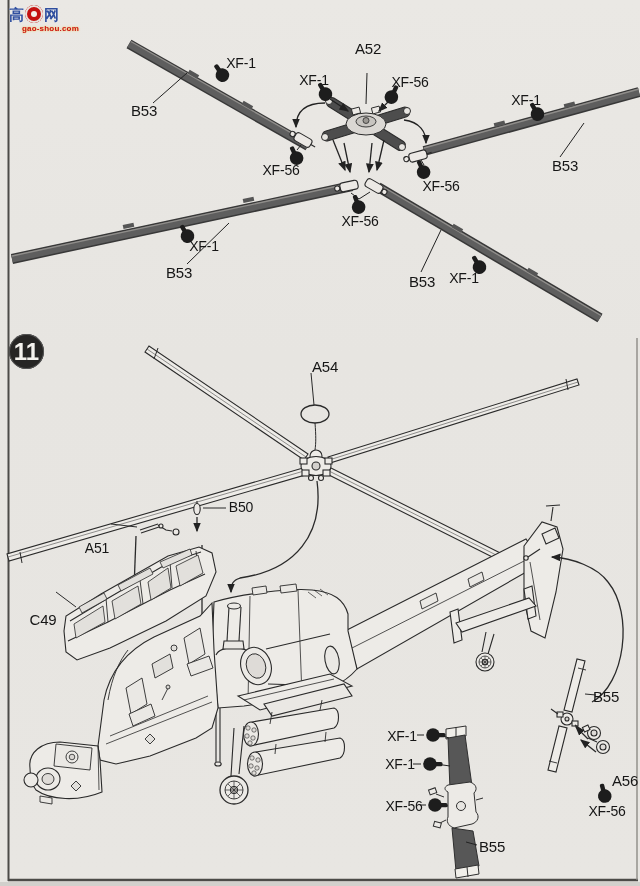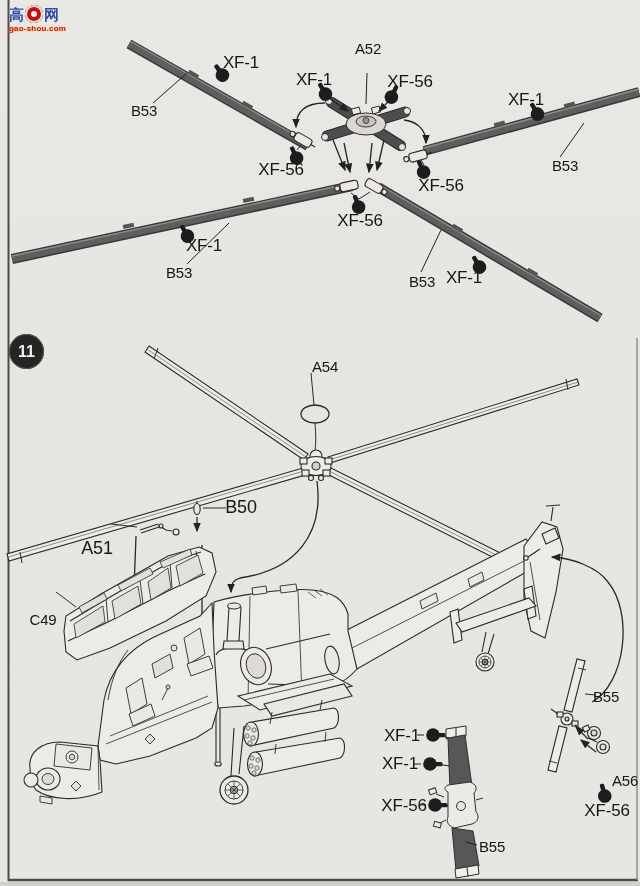--- a/index.html
+++ b/index.html
@@ -2,38 +2,38 @@
 <html><head>
 <meta charset="utf-8">
 <style>
   html,body{margin:0;padding:0;}
   #page{position:relative;width:640px;height:886px;overflow:hidden;
         background:#e8e6e2;
         background-image:linear-gradient(180deg,#eae8e4 0%,#e7e5e1 40%,#e8e6e2 100%);
         font-family:"Liberation Sans", sans-serif;}
   #art{position:absolute;left:0;top:0;z-index:1;}
   .lbl{position:absolute;z-index:2;transform:translate(-50%,-50%);
-       color:#161616;font-size:18px;letter-spacing:-0.2px;white-space:nowrap;}
+       color:#161616;font-size:14px;letter-spacing:-0.2px;white-space:nowrap;}
   .lbl.big{font-size:15px;}
-  .lbl.paint{font-size:17px;}
+  .lbl.paint{font-size:14px;}
   #stepbadge{position:absolute;left:9px;top:334px;width:35px;height:35px;z-index:2;
        background:#262524;border-radius:50%;color:#f4f2ee;font-weight:bold;
-       font-size:16px;display:flex;align-items:center;justify-content:center;
+       font-size:24px;display:flex;align-items:center;justify-content:center;
        box-shadow:inset 0 0 0 1px #555;text-align:right;}
   #wm{position:absolute;left:9px;top:5px;z-index:3;width:70px;}
   #wm .row{display:flex;align-items:center;gap:1px;}
   #wm .zh{color:#2f4e9e;font-weight:bold;font-size:15px;line-height:17px;
        text-shadow:0 0 1px #ffffff;}
   #wm .badge{width:18px;height:18px;border-radius:50%;background:#c41110;
        box-shadow:inset 0 0 0 2px #e8e4de, inset 0 0 0 4px #c41110;
        position:relative;flex:0 0 auto;}
   #wm .badge::after{content:"";position:absolute;left:6px;top:6px;width:6px;height:6px;
        border-radius:50%;background:#f3efe8;}
   #wm .url{color:#cd1312;font-weight:bold;font-size:8px;letter-spacing:0.2px;
-       text-shadow:0 0 2px #f0c040;margin-top:1px;}
+       text-shadow:0 0 2px #f0c040;margin-top:1px;text-align:right;}
   #bottomstrip{position:absolute;left:0;top:882px;width:640px;height:4px;
        background:#d2d0cc;z-index:0;}
 </style>
 </head>
 <body>
 
 <div id="page">
   <div id="bottomstrip"></div>
 
   <svg id="art" width="640" height="886" viewBox="0 0 640 886">

